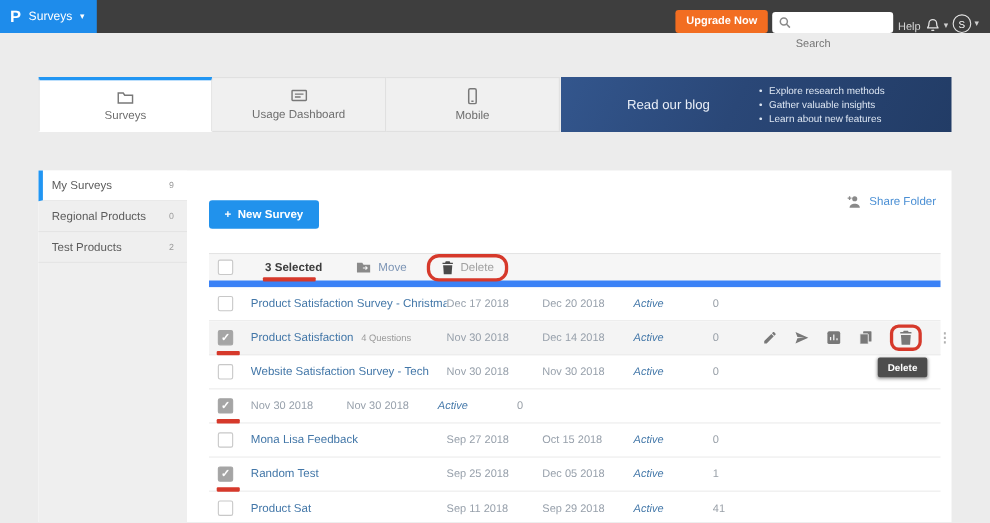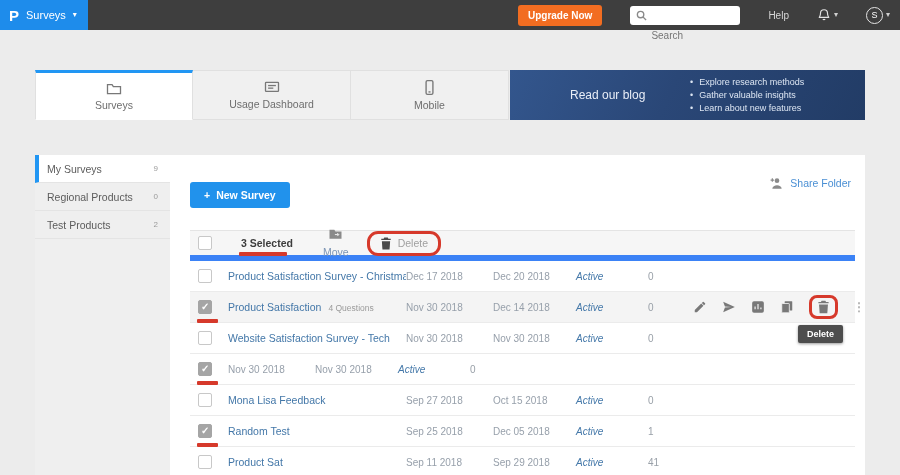--- a/index.html
+++ b/index.html
@@ -5,21 +5,21 @@
   * { margin:0; padding:0; box-sizing:border-box; }
   body { background:#dcdcdc; font-family:"Liberation Sans", sans-serif; }
   .screen { position:relative; width:900px; height:475px; background:#ececec; overflow:hidden; }
 
   
   .hdr { position:absolute; top:0; left:0; width:900px; height:30px; background:#3e3e3e; display:flex; align-items:center; }
   .brand { width:88px; height:30px; background:#1e8ceb; display:flex; align-items:center; padding-left:9px; gap:7px; cursor:pointer; }
   .logo { color:#fff; font-weight:bold; font-size:15px; line-height:1; }
   .brand-label { color:#fff; font-size:11px; }
   .caret { color:#fff; font-size:8px; line-height:1; }
-  .hdr-right { position:absolute; right:10px; top:0; height:30px; display:flex; align-items:center; gap:28px; }
+  .hdr-right { position:absolute; right:10px; top:0; height:30px; display:flex; align-items:flex-end; gap:4px; }
   .upgrade-btn { background:#f26d21; color:#fff; font-size:10px; font-weight:bold; border:none; border-radius:3px; padding:5px 10px; cursor:pointer; }
   .search-box { display:flex; align-items:center; background:#fff; border-radius:3px; height:19px; width:110px; padding:0 6px; gap:4px; }
   .search-box svg { flex:none; }
   .search-box input { border:none; outline:none; width:100%; font-size:10px; color:#555; font-family:"Liberation Sans",sans-serif; background:transparent;margin-top:40px; }
   .help { color:#d6d6d6; font-size:10px; cursor:pointer; }
   .bell-wrap, .avatar-wrap { display:flex; align-items:center; gap:3px; cursor:pointer; }
   .bell-wrap .caret, .avatar-wrap .caret { color:#cfcfcf; }
   .avatar { width:17px; height:17px; border:1px solid #e5e5e5; border-radius:50%; color:#fff; font-size:9px; display:flex; align-items:center; justify-content:center; }
 
   
@@ -44,21 +44,21 @@
   .share-folder { position:absolute; right:14px; top:22px; display:flex; align-items:center; gap:6px; color:#4a8fd4; font-size:10.5px; cursor:pointer; }
   .share-folder svg { color:#8a8a8a; }
   .new-survey-btn { position:absolute; left:20px; top:27px; background:#2192ec; border:none; border-radius:3px; color:#fff; font-size:10.5px; font-weight:bold; padding:7px 14px; display:flex; gap:6px; align-items:center; cursor:pointer; font-family:"Liberation Sans",sans-serif; }
 
   
   .table { position:absolute; left:20px; top:75px; width:665px; }
   .toolbar { height:31px; background:#f6f6f6; border-top:1px solid #e4e4e4; border-bottom:6px solid #3b82f6; display:flex; align-items:center; padding-left:8px; position:relative; }
   .sel-label { font-size:10.5px; font-weight:bold; color:#3c3c3c; margin-left:13px; position:relative; }
   .sel-underline { position:absolute; left:-2px; bottom:-7px; width:48px; height:4px; background:#d6392b; border-radius:1px; }
   .tb-btn { display:flex; align-items:center; gap:6px; font-size:10.5px; cursor:pointer; }
-  .tb-move { margin-left:30px; color:#7d95b5;flex-direction:column; }
+  .tb-move { margin-left:30px; color:#7d95b5; }
   .tb-move svg { color:#8a8a8a; }
   .tb-delete-wrap { margin-left:18px; border:3px solid #d6392b; border-radius:11px; padding:3px 10px; }
   .tb-delete { color:#a0a0a0; }
   .tb-delete svg { color:#4a4a4a; }
 
   .row { height:31px; display:flex; align-items:center; border-bottom:1px solid #ebebeb; padding-left:8px; position:relative; }
   .row.hover { background:#f4f4f4; }
   .cell-check { width:30px; flex:none; position:relative; }
   .checkbox { width:14px; height:14px; border:1px solid #c8c8c8; border-radius:2px; background:#fff; cursor:pointer; position:relative; }
   .checkbox.checked { background:#a5a5a5; border-color:#a5a5a5; }

